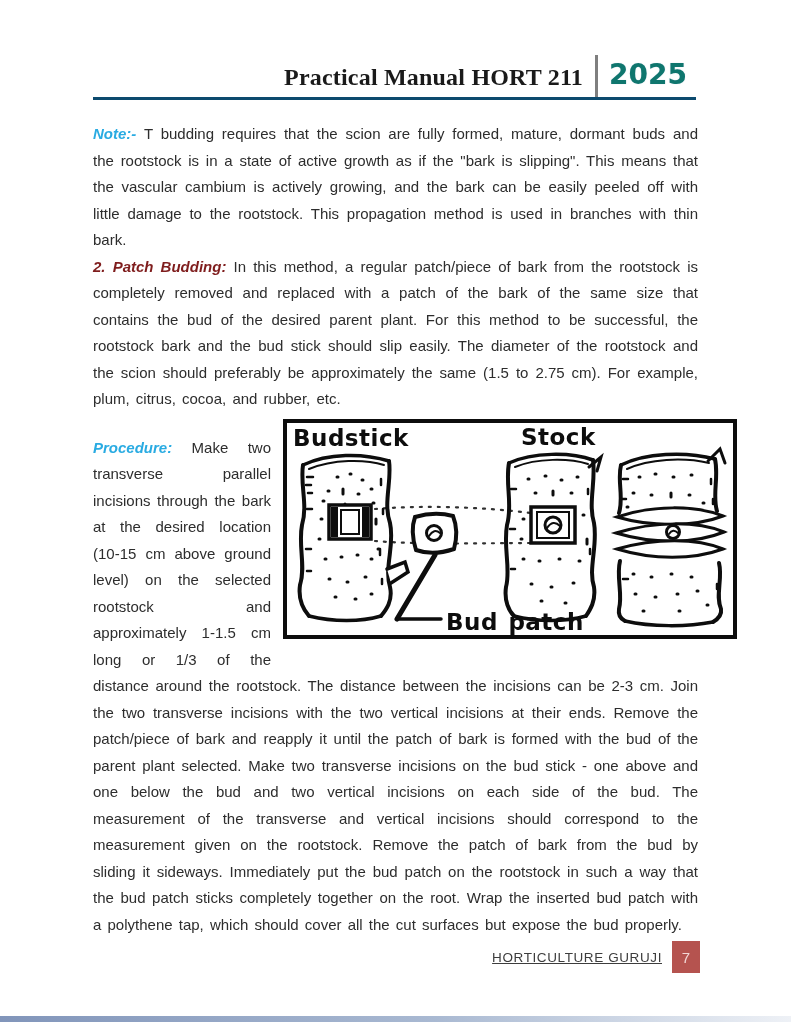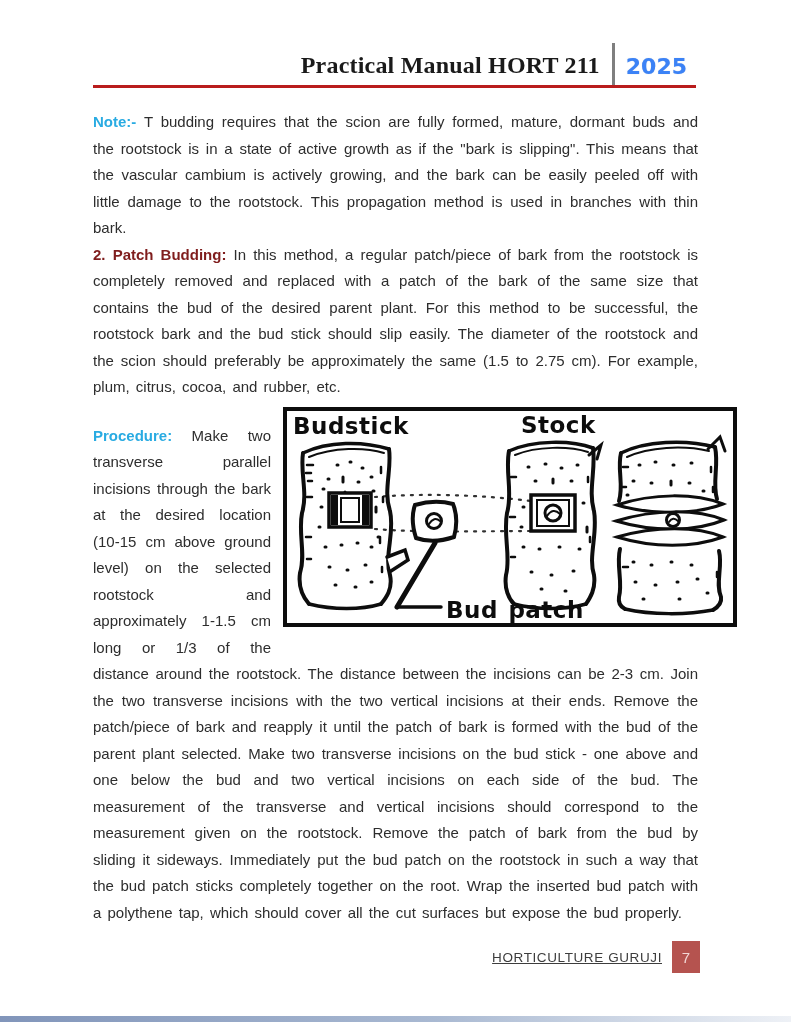--- a/index.html
+++ b/index.html
@@ -10,22 +10,22 @@
     margin:0 auto;
     background:#ffffff;
     overflow:hidden;
     font-family:"Liberation Sans", sans-serif;
     color:#2d2d2d;
   }
   
   .header {
     position:relative;
     margin:0 95px 0 93px;
-    height:88px;
-    border-bottom:3px solid #b91c1c;
+    height:100px;
+    border-bottom:3px solid #0c4a6e;
   }
   .header-row {
     position:absolute;
     right:0; bottom:0;
     display:flex;
     align-items:flex-end;
   }
   .doc-title {
     font-family:"Liberation Serif", serif;
     font-weight:700;
@@ -35,36 +35,36 @@
     letter-spacing:0.2px;
     white-space:nowrap;
   }
   .header-divider {
     width:3px; height:42px;
     background:#7f7f7f;
   }
   .doc-year {
     font-family:"DejaVu Sans", sans-serif;
     font-weight:700;
-    font-size:22px;
-    color:#3b82f6;
+    font-size:28px;
+    color:#0f766e;
     padding:0 9px 6px 11px;
     text-shadow:0 0 1px rgba(93,124,172,0.35);
   }
   
   .body {
     margin:0 93px;
     padding-top:21px;
     font-size:15px;
     line-height:26.5px;
     text-align:justify;
     word-spacing:2px;
   }
   .para { margin:0; }
-  .lbl { font-weight:700; }
+  .lbl { font-weight:700;font-style:italic; }
   .lbl.cyan { color:#29abe2; }
   .lbl.red  { color:#7f1d1d; }
   .procedure-wrap { margin-top:6px; }
   .procedure-wrap .para { padding-top:16px; }
   
   .figure-float {
     float:right;
     width:454px; height:220px;
     margin:0 -39px 13px 12px;
     background:#bef264;

